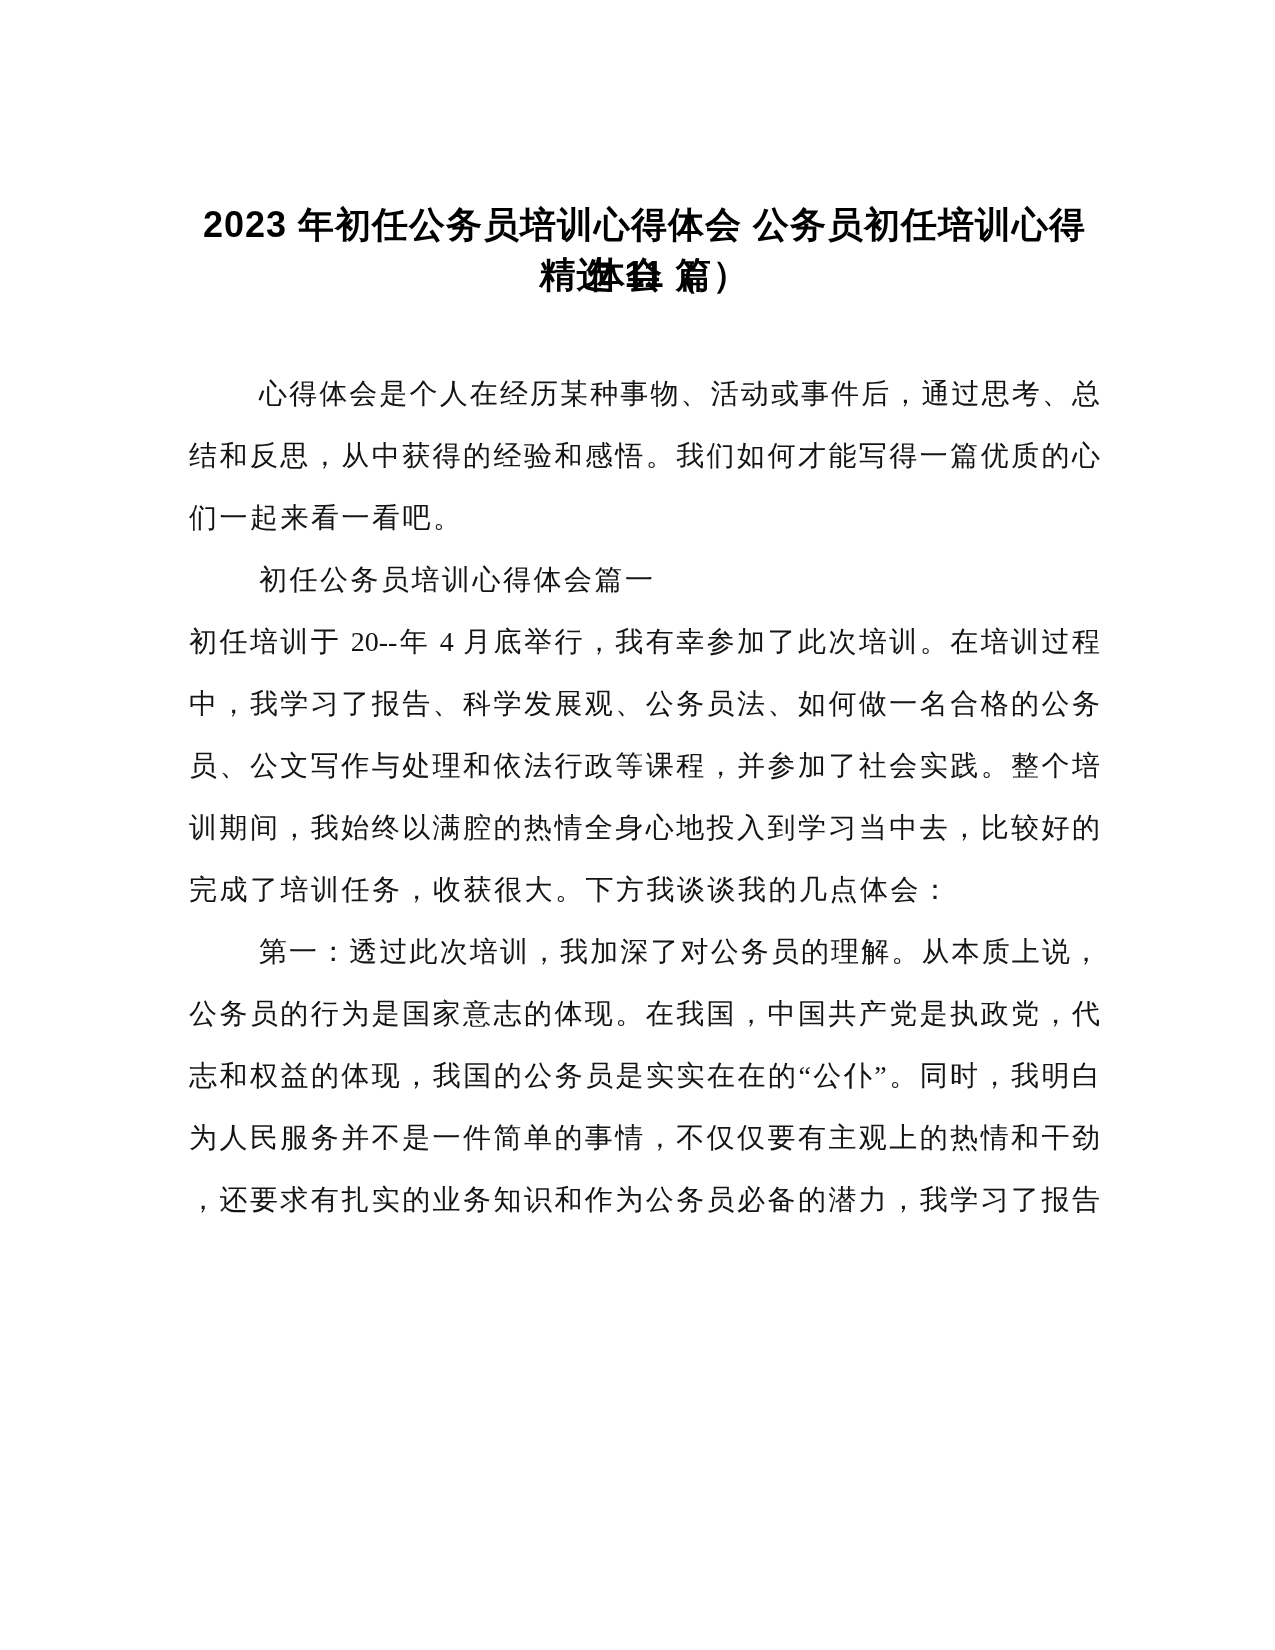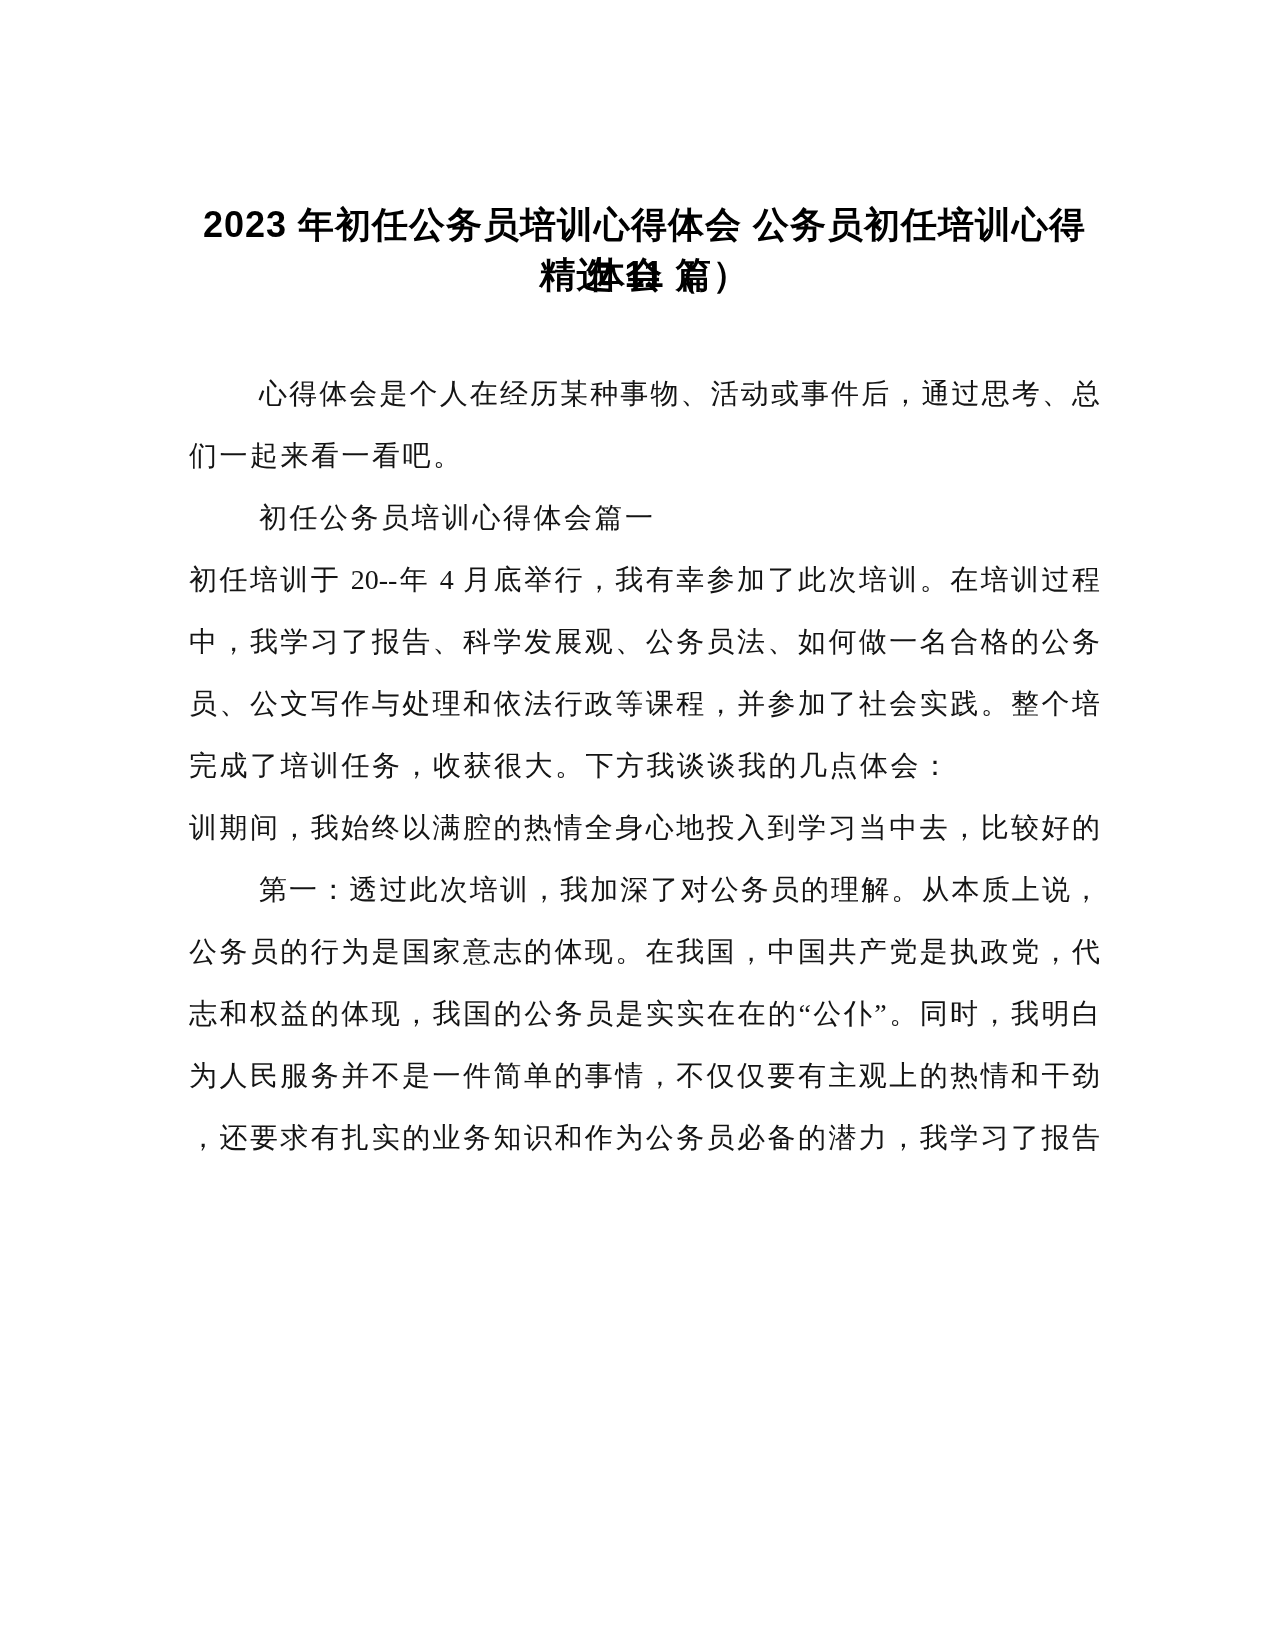--- a/index.html
+++ b/index.html
@@ -60,26 +60,27 @@
 </head>
 <body>
 
 <div class="page">
   <div class="title-block">
     <div class="title-line">2023 年初任公务员培训心得体会 公务员初任培训心得体会（</div>
     <div class="title-line">精选 11 篇）</div>
   </div>
   <div class="body-block" id="body-lines">
       <div class="line full indent">心得体会是个人在经历某种事物、活动或事件后，通过思考、总</div>
+      <div class="line full">结和反思，从中获得的经验和感悟。我们如何才能写得一篇优质的心</div>
       <div class="line">们一起来看一看吧。</div>
       <div class="line indent">初任公务员培训心得体会篇一</div>
       <div class="line full">初任培训于 20--年 4 月底举行，我有幸参加了此次培训。在培训过程</div>
       <div class="line full">中，我学习了报告、科学发展观、公务员法、如何做一名合格的公务</div>
       <div class="line full">员、公文写作与处理和依法行政等课程，并参加了社会实践。整个培</div>
+      <div class="line full">训期间，我始终以满腔的热情全身心地投入到学习当中去，比较好的</div>
       <div class="line">完成了培训任务，收获很大。下方我谈谈我的几点体会：</div>
-      <div class="line full">训期间，我始终以满腔的热情全身心地投入到学习当中去，比较好的</div>
       <div class="line full indent">第一：透过此次培训，我加深了对公务员的理解。从本质上说，</div>
       <div class="line full">公务员的行为是国家意志的体现。在我国，中国共产党是执政党，代</div>
       <div class="line full">志和权益的体现，我国的公务员是实实在在的“公仆”。同时，我明白</div>
       <div class="line full">为人民服务并不是一件简单的事情，不仅仅要有主观上的热情和干劲</div>
       <div class="line full">，还要求有扎实的业务知识和作为公务员必备的潜力，我学习了报告</div>
     </div>
 </div>
 
 </body></html>

